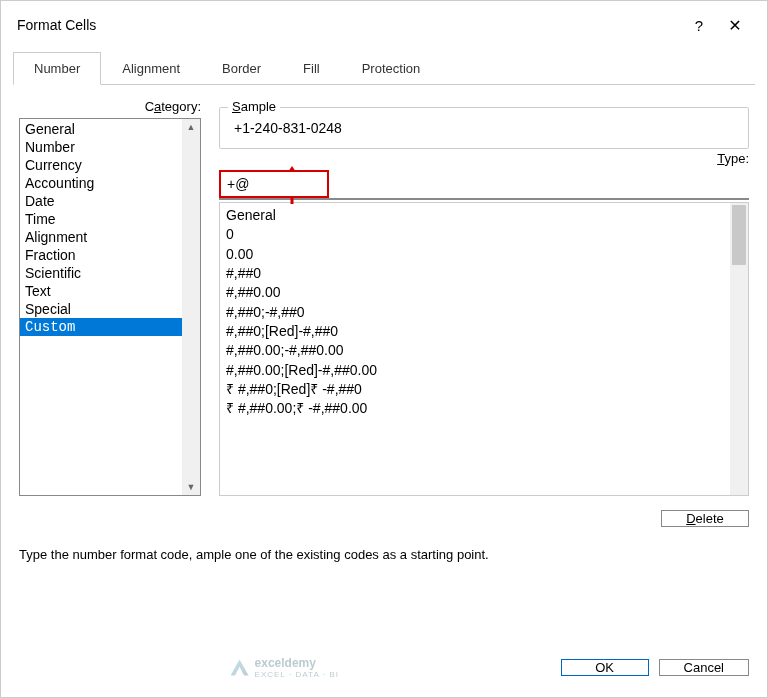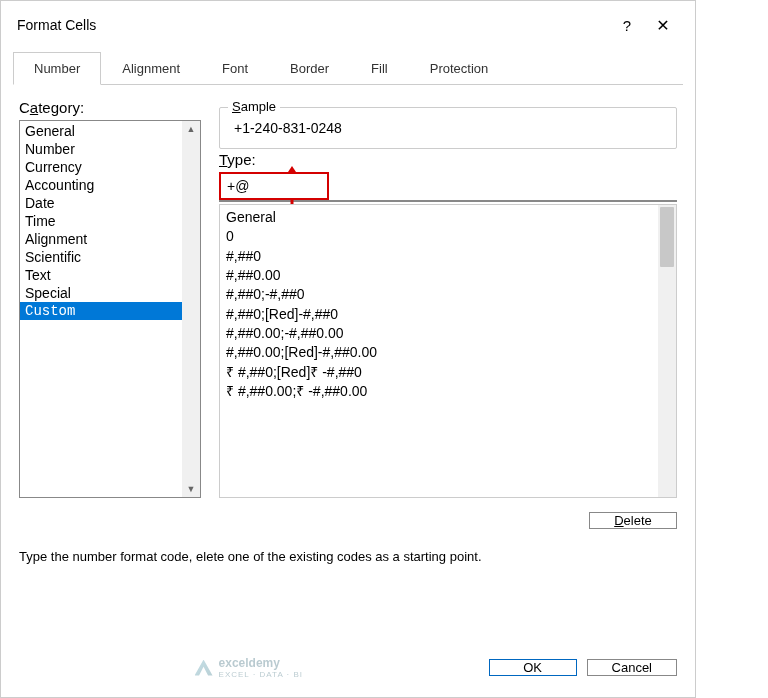--- a/index.html
+++ b/index.html
@@ -6,21 +6,21 @@
   body {
     font-family: "Segoe UI", Tahoma, sans-serif;
     font-size: 13px;
     background: #fff;
     color: #000;
     width: 768px;
     height: 698px;
     position: relative;
   }
   .dialog {
-    width: 696px;
+    width: 768px;
     height: 698px;
     background: #fff;
     display: flex;
     flex-direction: column;
     border: 1px solid #ccc;
   }
   .titlebar {
     display: flex;
     align-items: center;
     padding: 10px 14px 8px 16px;
@@ -66,22 +66,23 @@
   .row-top {
     display: flex;
     gap: 18px;
   }
   .col-left {
     width: 182px;
     display: flex;
     flex-direction: column;
   }
   .label {
-    font-size: 15px;
+    font-size: 13px;
     margin-bottom: 4px;
+    text-align: right;
   }
   .label u { text-decoration: underline; }
   .listbox-wrap {
     border: 1px solid #888;
     height: 378px;
     display: flex;
     position: relative;
   }
   .listbox {
     flex: 1;
@@ -241,41 +242,41 @@
 
   <div class="titlebar">
     <div class="titlebar-title">Format Cells</div>
     <div class="titlebar-btn">?</div>
     <div class="titlebar-btn close">✕</div>
   </div>
 
   <div class="tabs">
     <div class="tab active">Number</div>
     <div class="tab">Alignment</div>
-    <div class="tab">Font</div>
     <div class="tab">Border</div>
     <div class="tab">Fill</div>
     <div class="tab">Protection</div>
   </div>
 
   <div class="content">
     <div class="row-top">
       <div class="col-left">
         <div class="label">
           <span>C</span><u>a</u><span>tegory:</span>
         </div>
         <div class="listbox-wrap">
           <div class="listbox">
             <div class="listbox-item">General</div>
             <div class="listbox-item">Number</div>
             <div class="listbox-item">Currency</div>
             <div class="listbox-item">Accounting</div>
             <div class="listbox-item">Date</div>
             <div class="listbox-item">Time</div>
             <div class="listbox-item">Alignment</div>
+            <div class="listbox-item">Fraction</div>
             <div class="listbox-item">Scientific</div>
             <div class="listbox-item">Text</div>
             <div class="listbox-item">Special</div>
             <div class="listbox-item selected">Custom</div>
           </div>
           <div class="list-scroll">
             <span class="arrow">▲</span>
             <span class="arrow">▼</span>
           </div>
         </div>
@@ -296,41 +297,42 @@
           <div class="type-input-wrap">
             <input type="text" value="+@" style="">
           </div>
           <div class="type-input-rest"></div>
         </div>
 
         <div class="format-list">
           <div class="format-list-inner">
             <div class="format-list-item">General</div>
             <div class="format-list-item">0</div>
+            <div class="format-list-item">0.00</div>
             <div class="format-list-item">#,##0</div>
             <div class="format-list-item">#,##0.00</div>
             <div class="format-list-item">#,##0;-#,##0</div>
             <div class="format-list-item">#,##0;[Red]-#,##0</div>
             <div class="format-list-item">#,##0.00;-#,##0.00</div>
             <div class="format-list-item">#,##0.00;[Red]-#,##0.00</div>
             <div class="format-list-item">₹ #,##0;[Red]₹ -#,##0</div>
             <div class="format-list-item">₹ #,##0.00;₹ -#,##0.00</div>
           </div>
           <div class="format-scroll">
             <div class="format-scroll-thumb"></div>
           </div>
         </div>
       </div>
     </div>
 
     <div class="delete-row">
       <button class="btn"><u>D</u><span>elete</span></button>
     </div>
 
-    <div class="desc-text">Type the number format code, elete one of the existing codes as a starting point.</div>
+    <div class="desc-text">Type the number format code, ample one of the existing codes as a starting point.</div>
   </div>
 
   <svg class="arrow-annot" width="24" height="40">
     <line x1="12" y1="38" x2="12" y2="8" stroke="#d40000" stroke-width="3"></line>
     <polygon points="12,0 4,12 20,12" fill="#d40000"></polygon>
   </svg>
 
   <div class="footer">
     <div class="watermark">
       <div class="wm-icon"></div>

